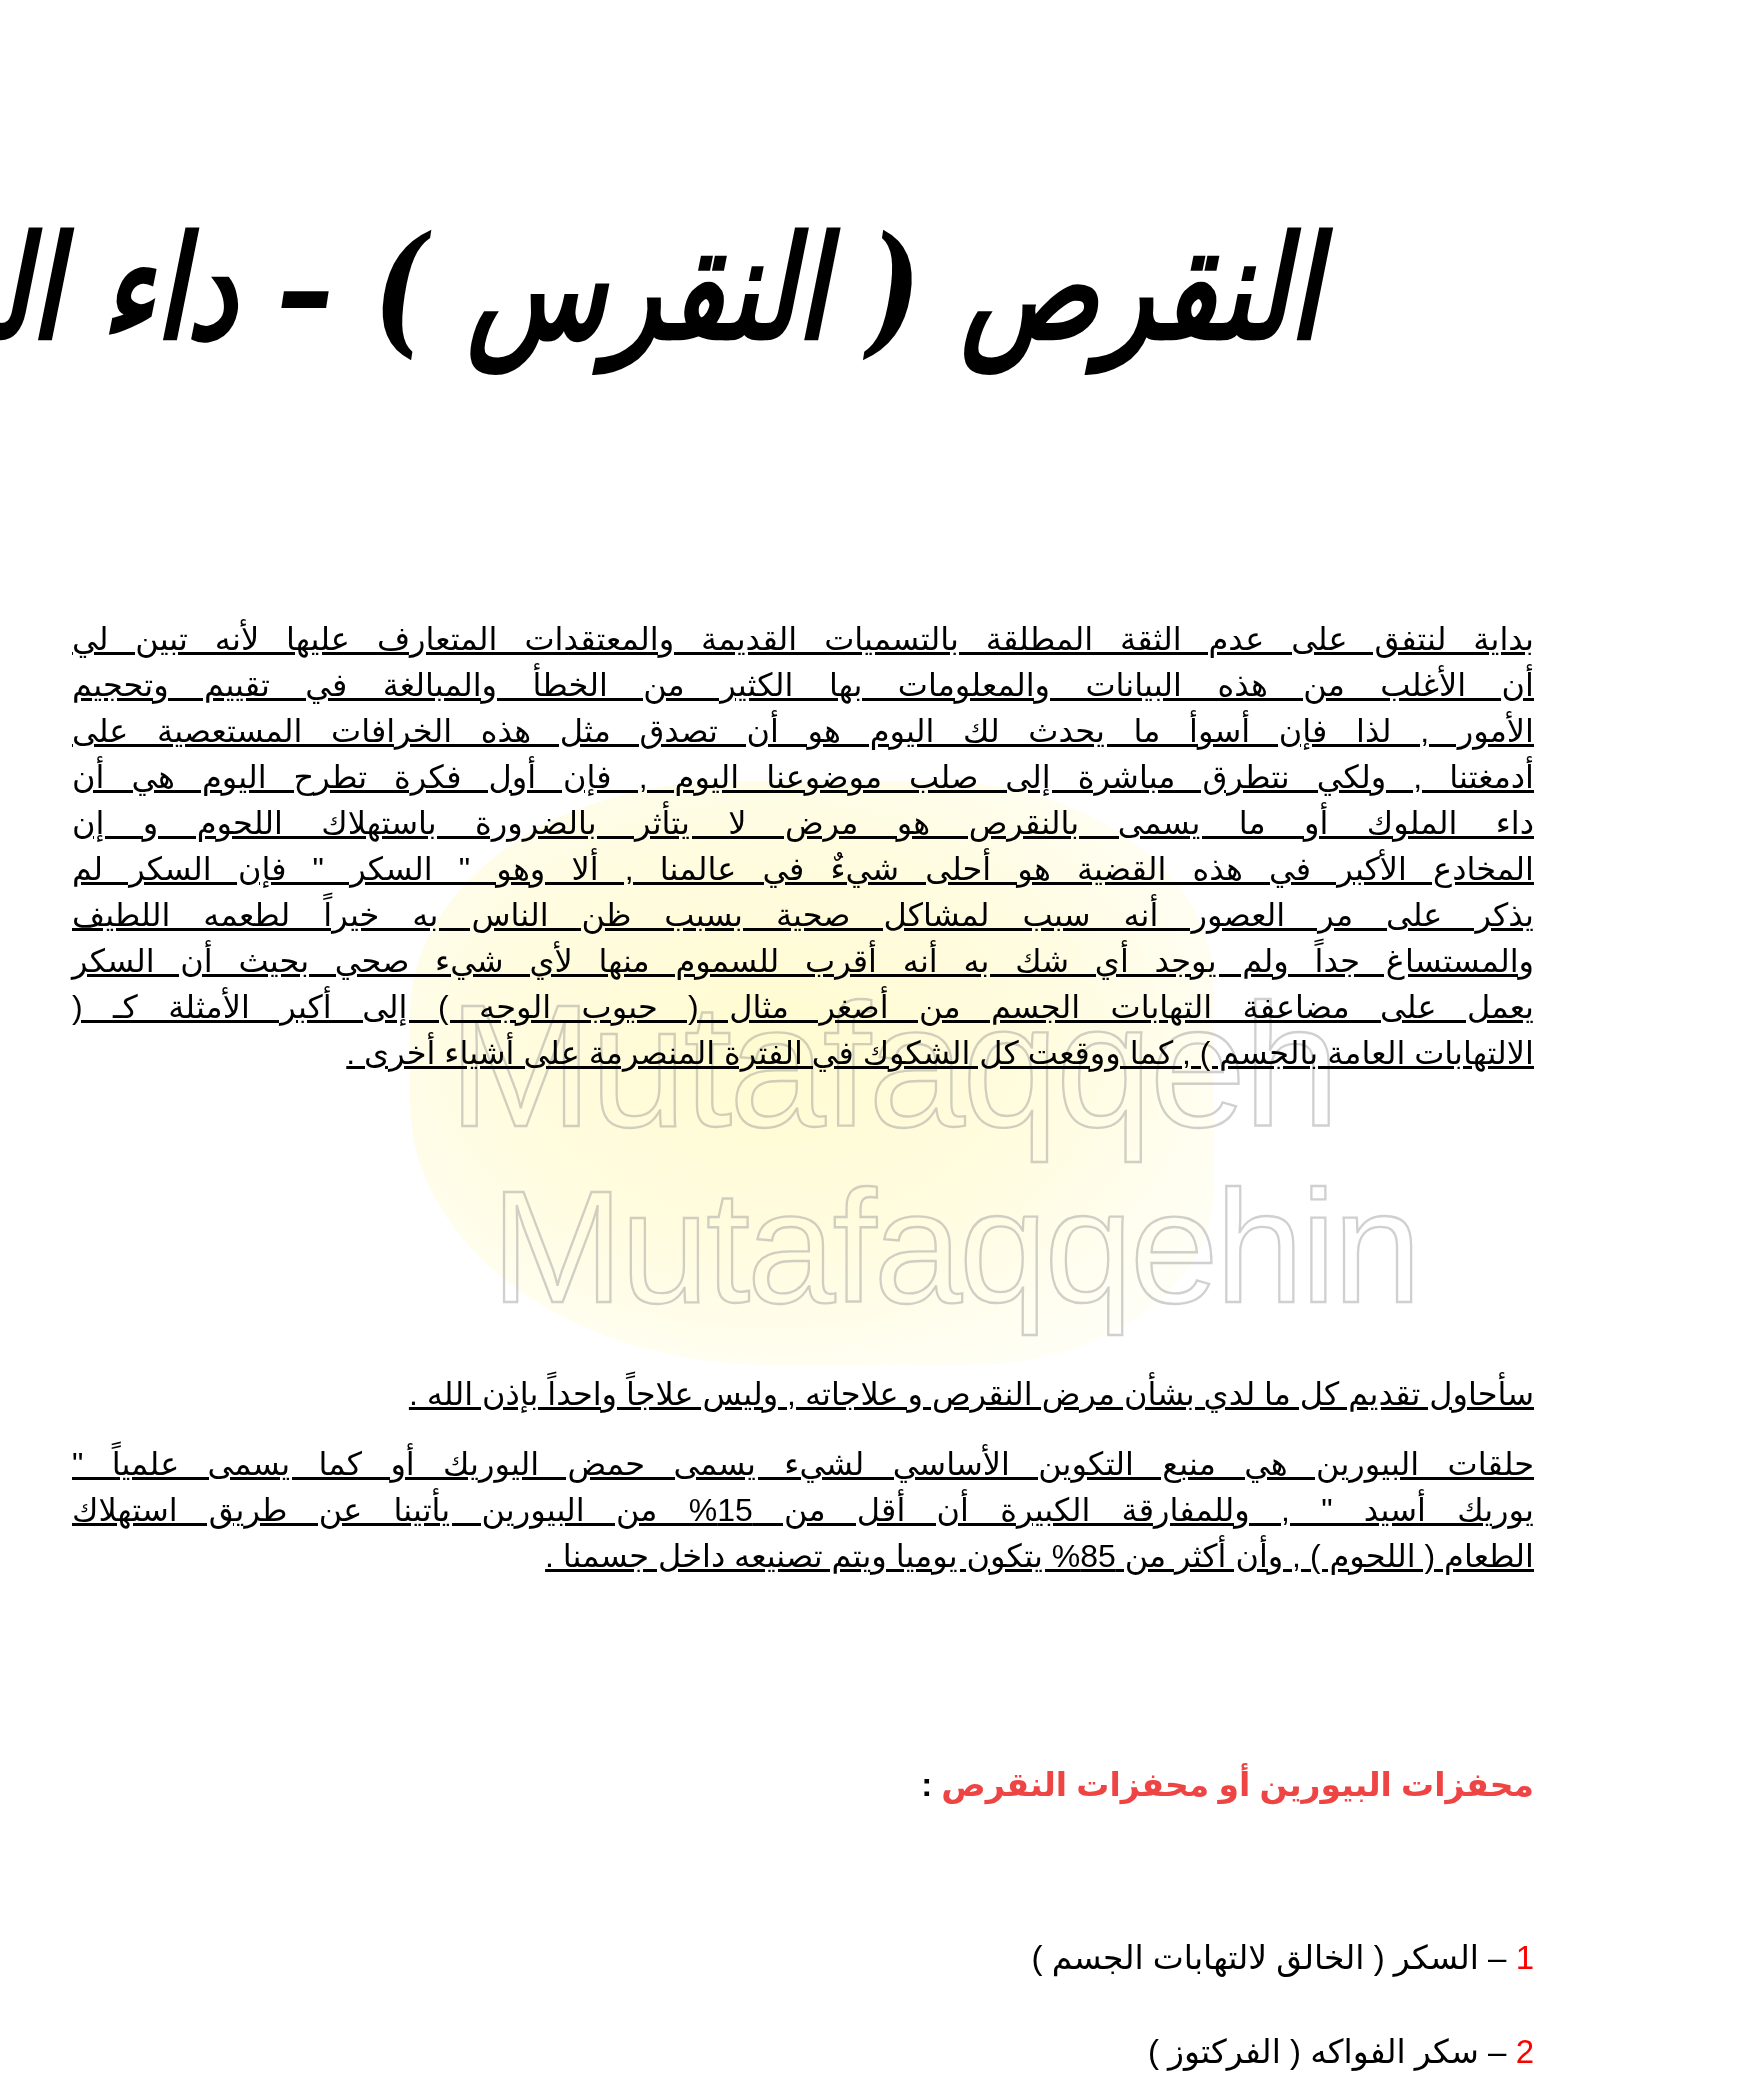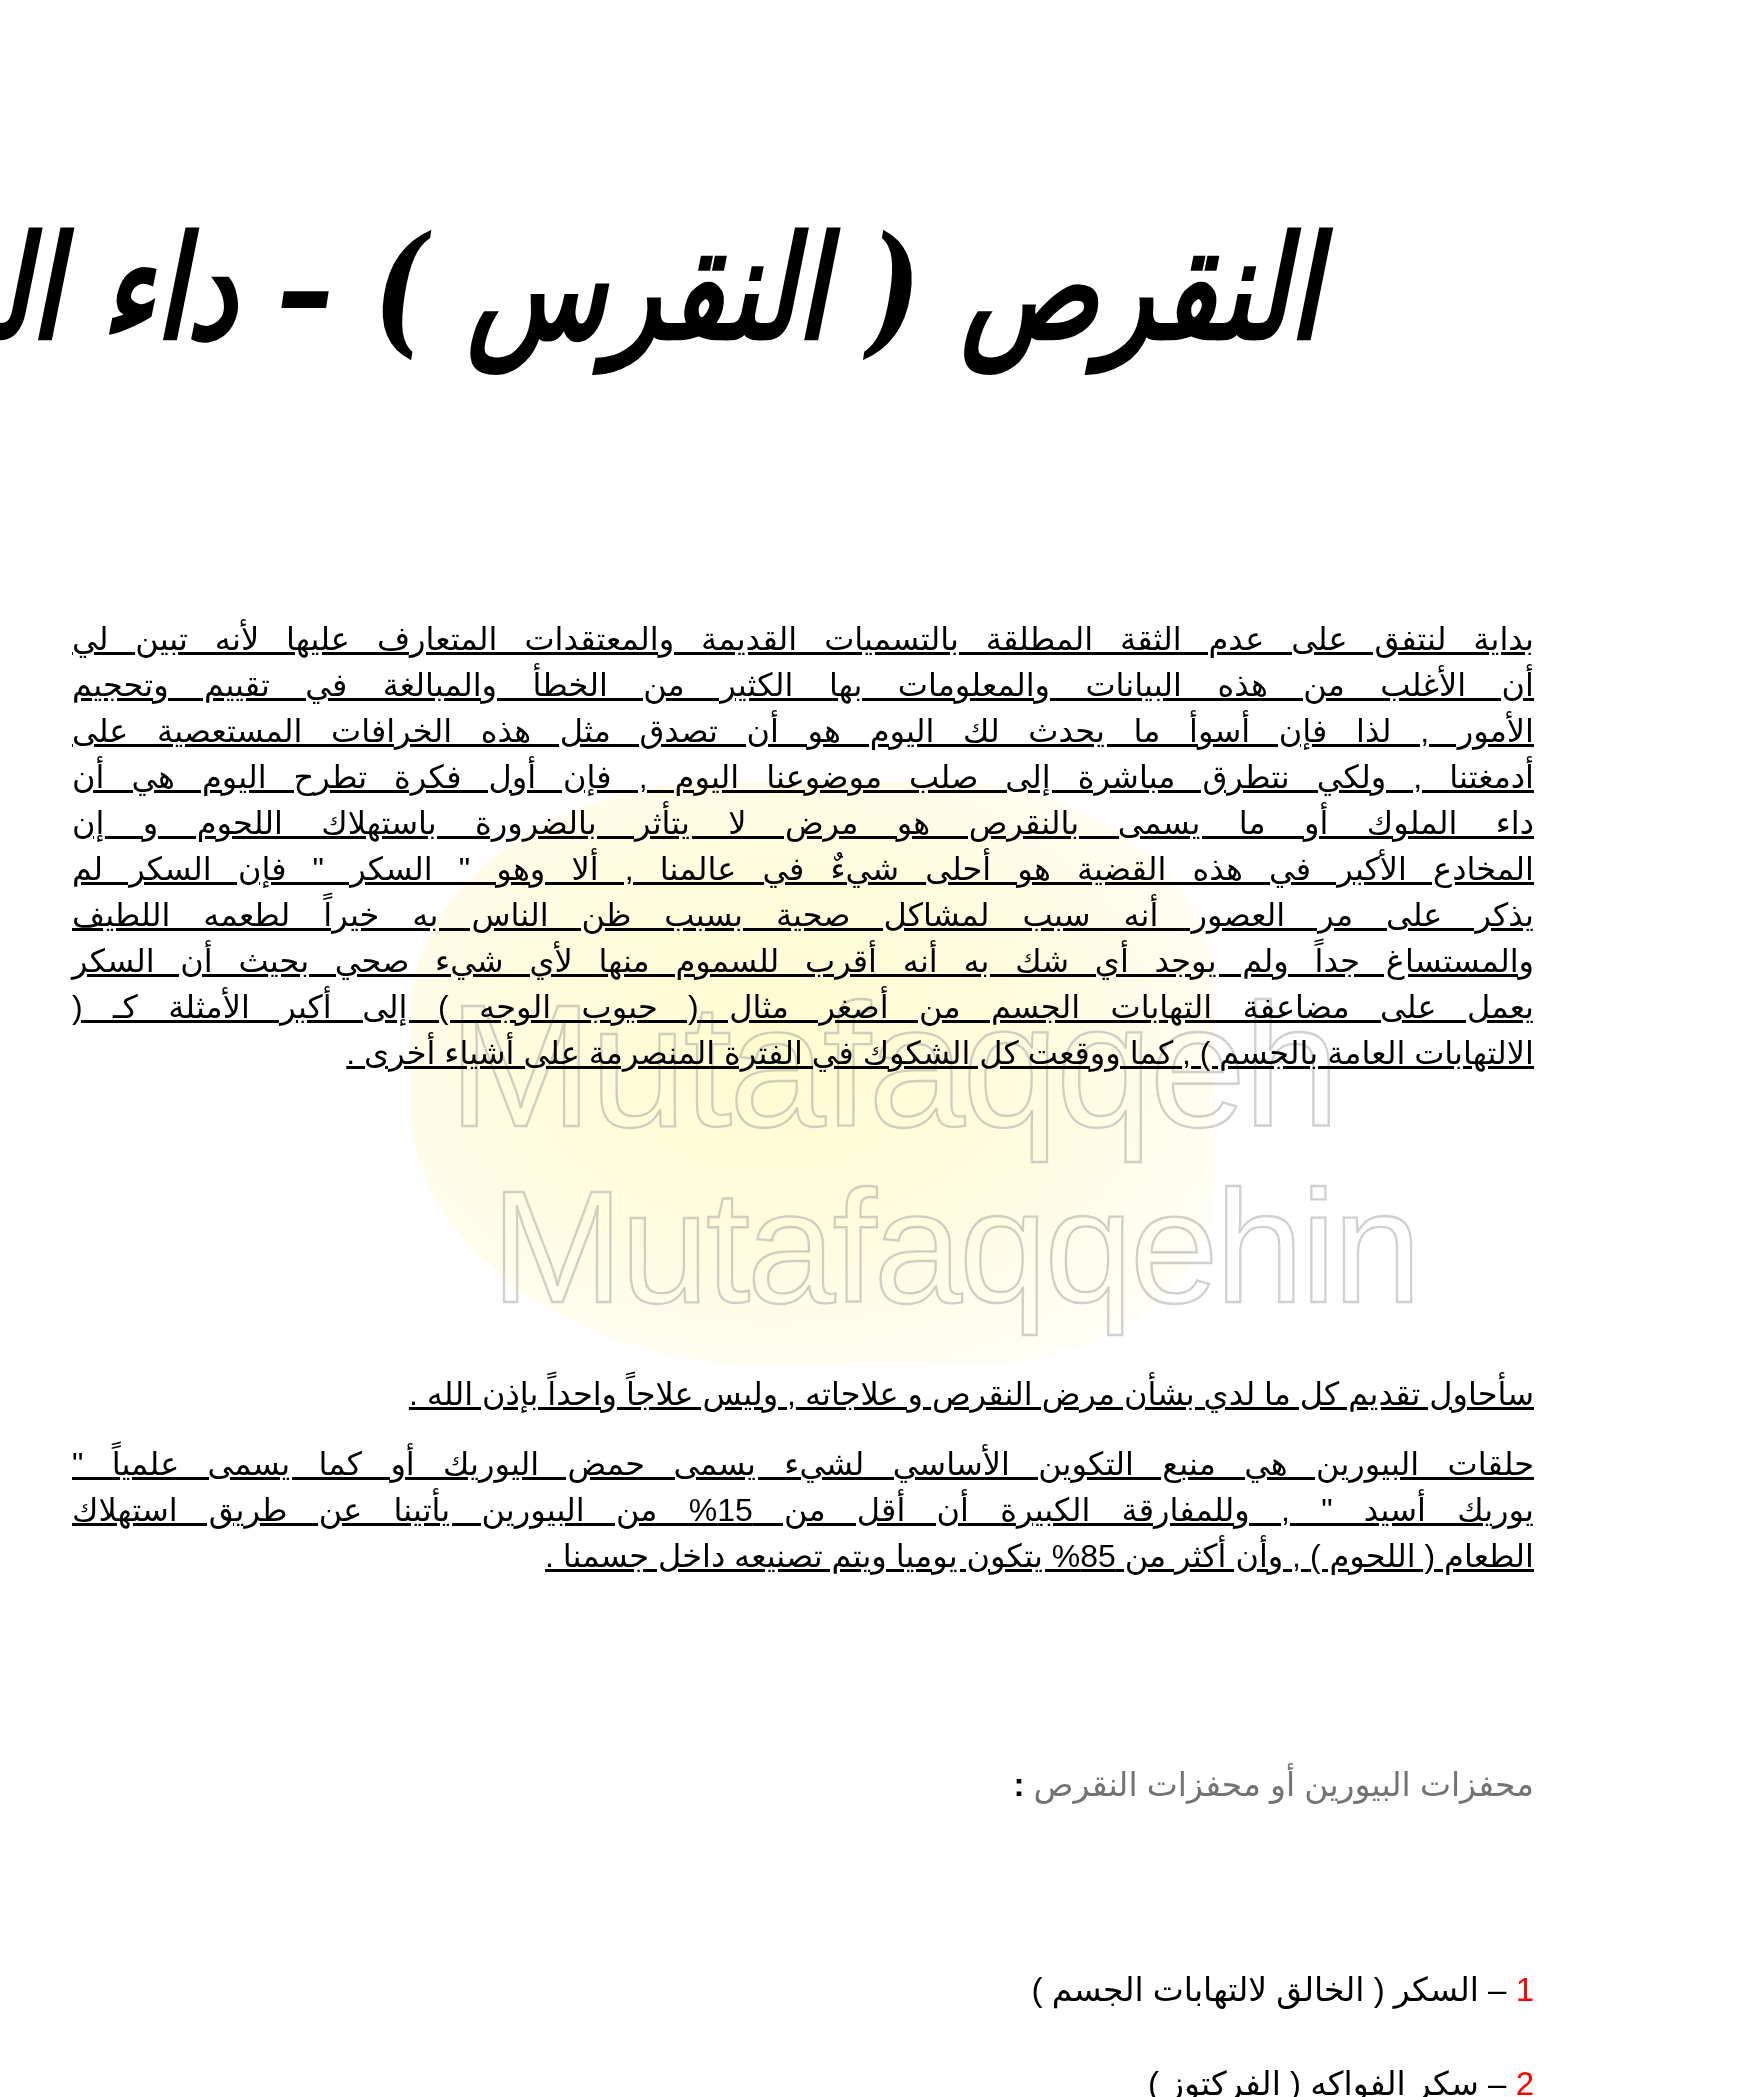--- a/index.html
+++ b/index.html
@@ -44,26 +44,26 @@
   .line.last { text-align: center; text-align-last: right; }
 
   .p1 { top: 616px; }
   .p2 { top: 1371px; }
   .p3 { top: 1441px; }
 
   .subheading {
     position: absolute; right: 207px; top: 1760px; direction: rtl; z-index: 2;
     font-size: 33px; line-height: 49px; white-space: nowrap;
   }
-  .subheading .blue { color: #737373; font-weight: normal; }
+  .subheading .blue { color: #ef4444; font-weight: bold; }
   .subheading .colon { color: #000; font-weight: bold; }
 
   .list-item {
     position: absolute; right: 207px; direction: rtl; z-index: 2;
-    font-size: 33px; line-height: 49px; white-space: nowrap; margin-top: 32px;
+    font-size: 33px; line-height: 49px; white-space: nowrap;
   }
   .list-item .num { color: #FF0000; }
   .li-1 { top: 1933px; }
   .li-2 { top: 2027px; }
 </style>
 </head>
 <body>
 
 <div class="page">
 

